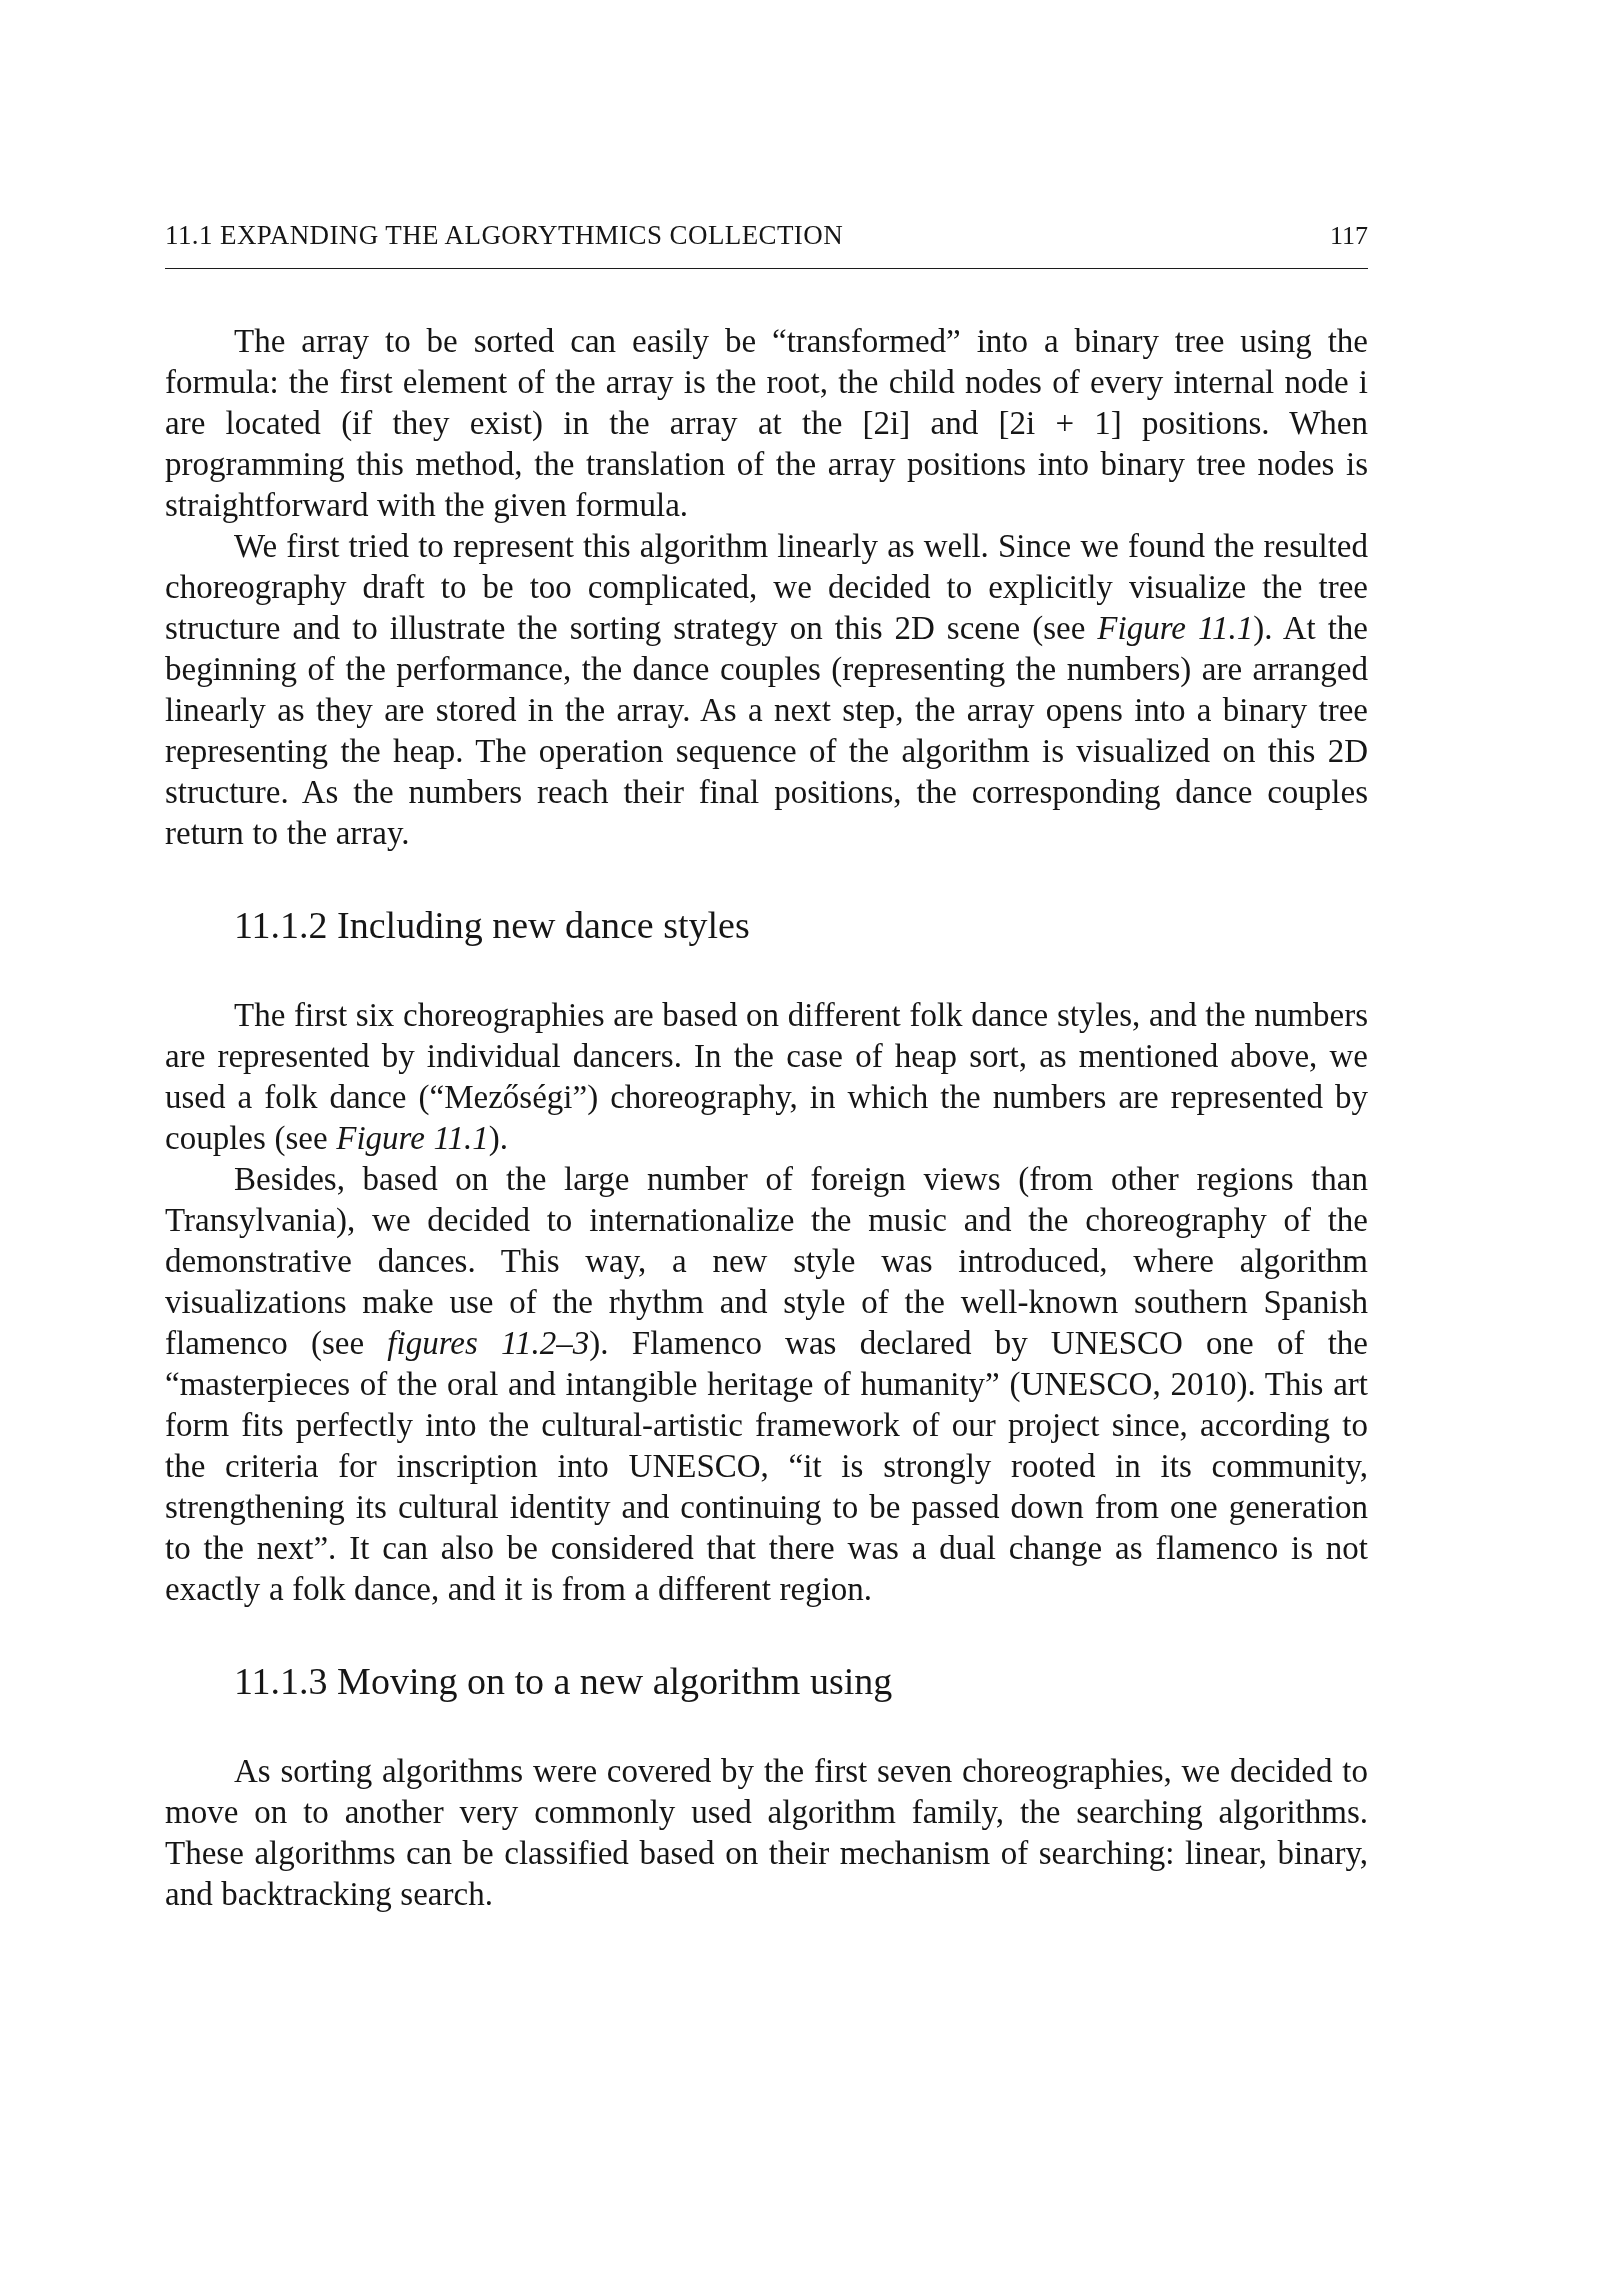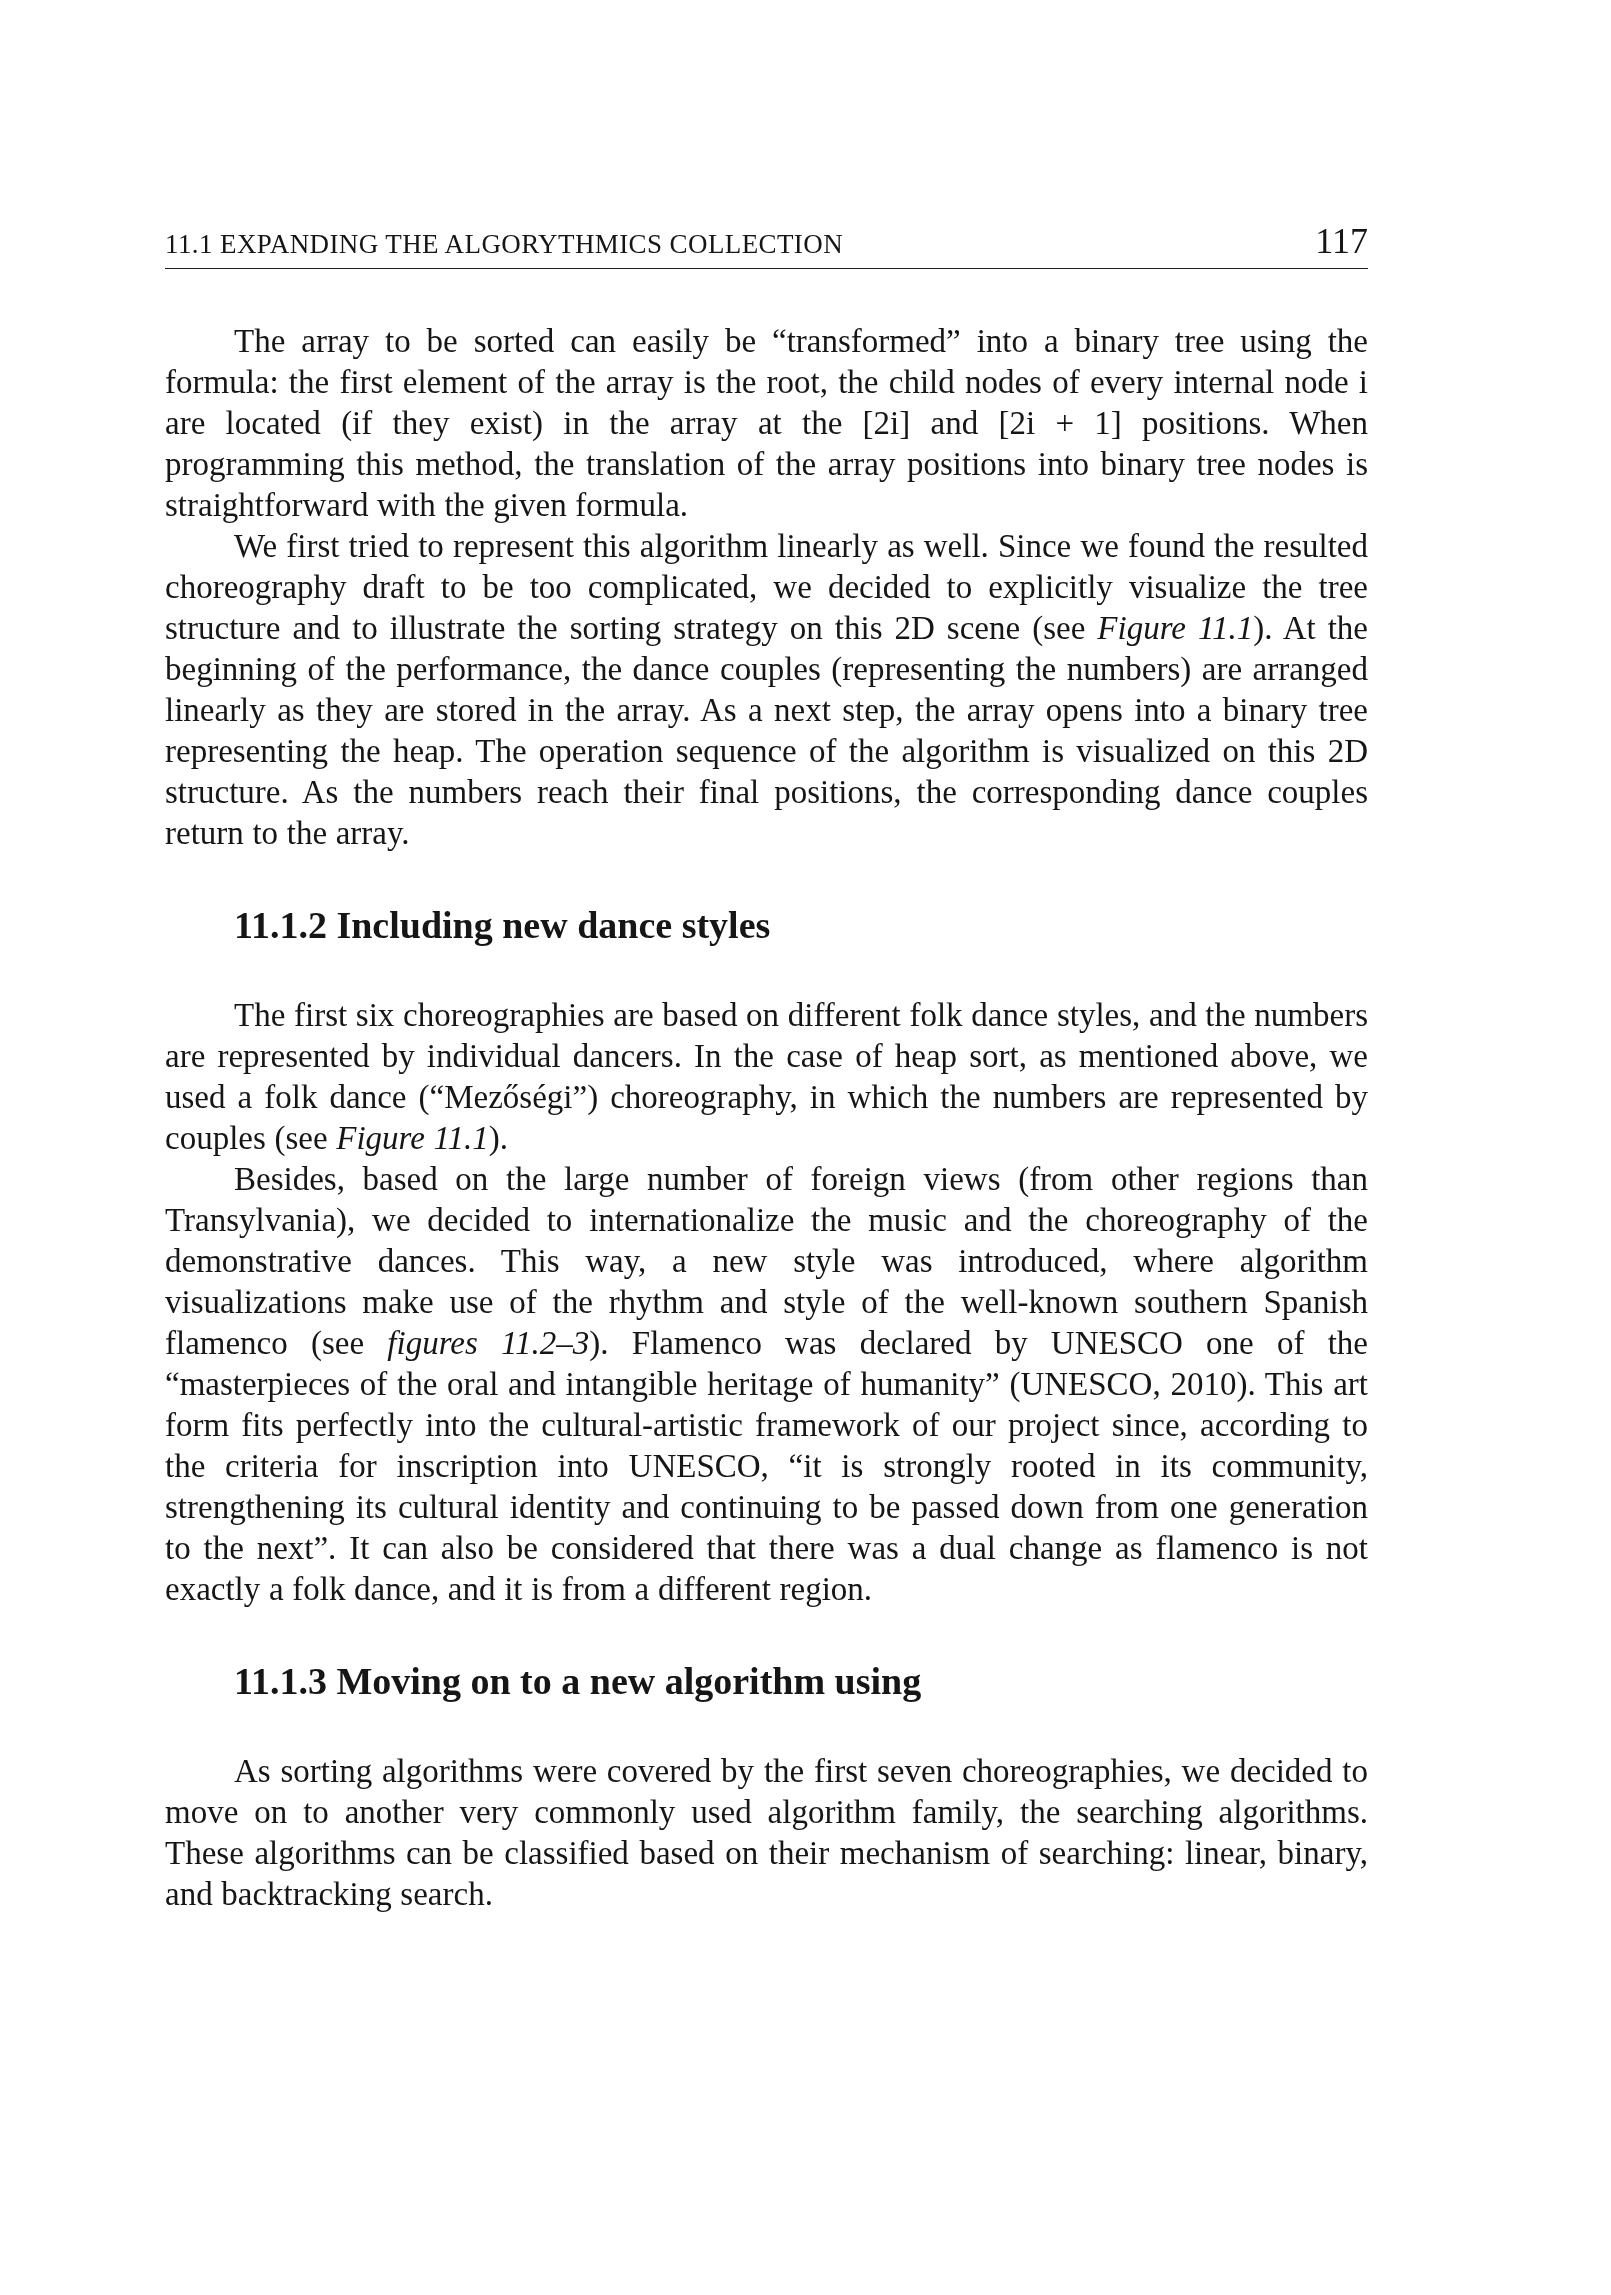--- a/index.html
+++ b/index.html
@@ -25,21 +25,21 @@
     display: flex;
     justify-content: space-between;
     align-items: baseline;
   }
   .running-header .section-title {
     font-size: 27px;
     letter-spacing: 0.4px;
     white-space: nowrap;
   }
   .running-header .page-num {
-    font-size: 36px;
+    font-size: 26px;
   }
   .header-rule {
     position: absolute;
     top: 228px;
     left: 165px;
     width: 1203px;
     height: 0;
     border-top: 1.7px solid #1c1c1c;
   }
   .text-column {
@@ -57,21 +57,21 @@
     hyphens: auto;
     -webkit-hyphens: auto;
     word-spacing: 0.4px;
   }
   .text-column p.paragraph em.fig-ref {
   }
   .text-column h2.heading {
     margin: 50px 0 48px 69px;
     font-size: 38px;
     line-height: 43px;
-    font-weight: bold;
+    font-weight: normal;
   }
 </style>
 </head>
 <body>
 
 <div class="page">
 
   <div class="running-header">
     <span class="section-title">11.1 EXPANDING THE ALGORYTHMICS COLLECTION</span>
     <span class="page-num">117</span>

